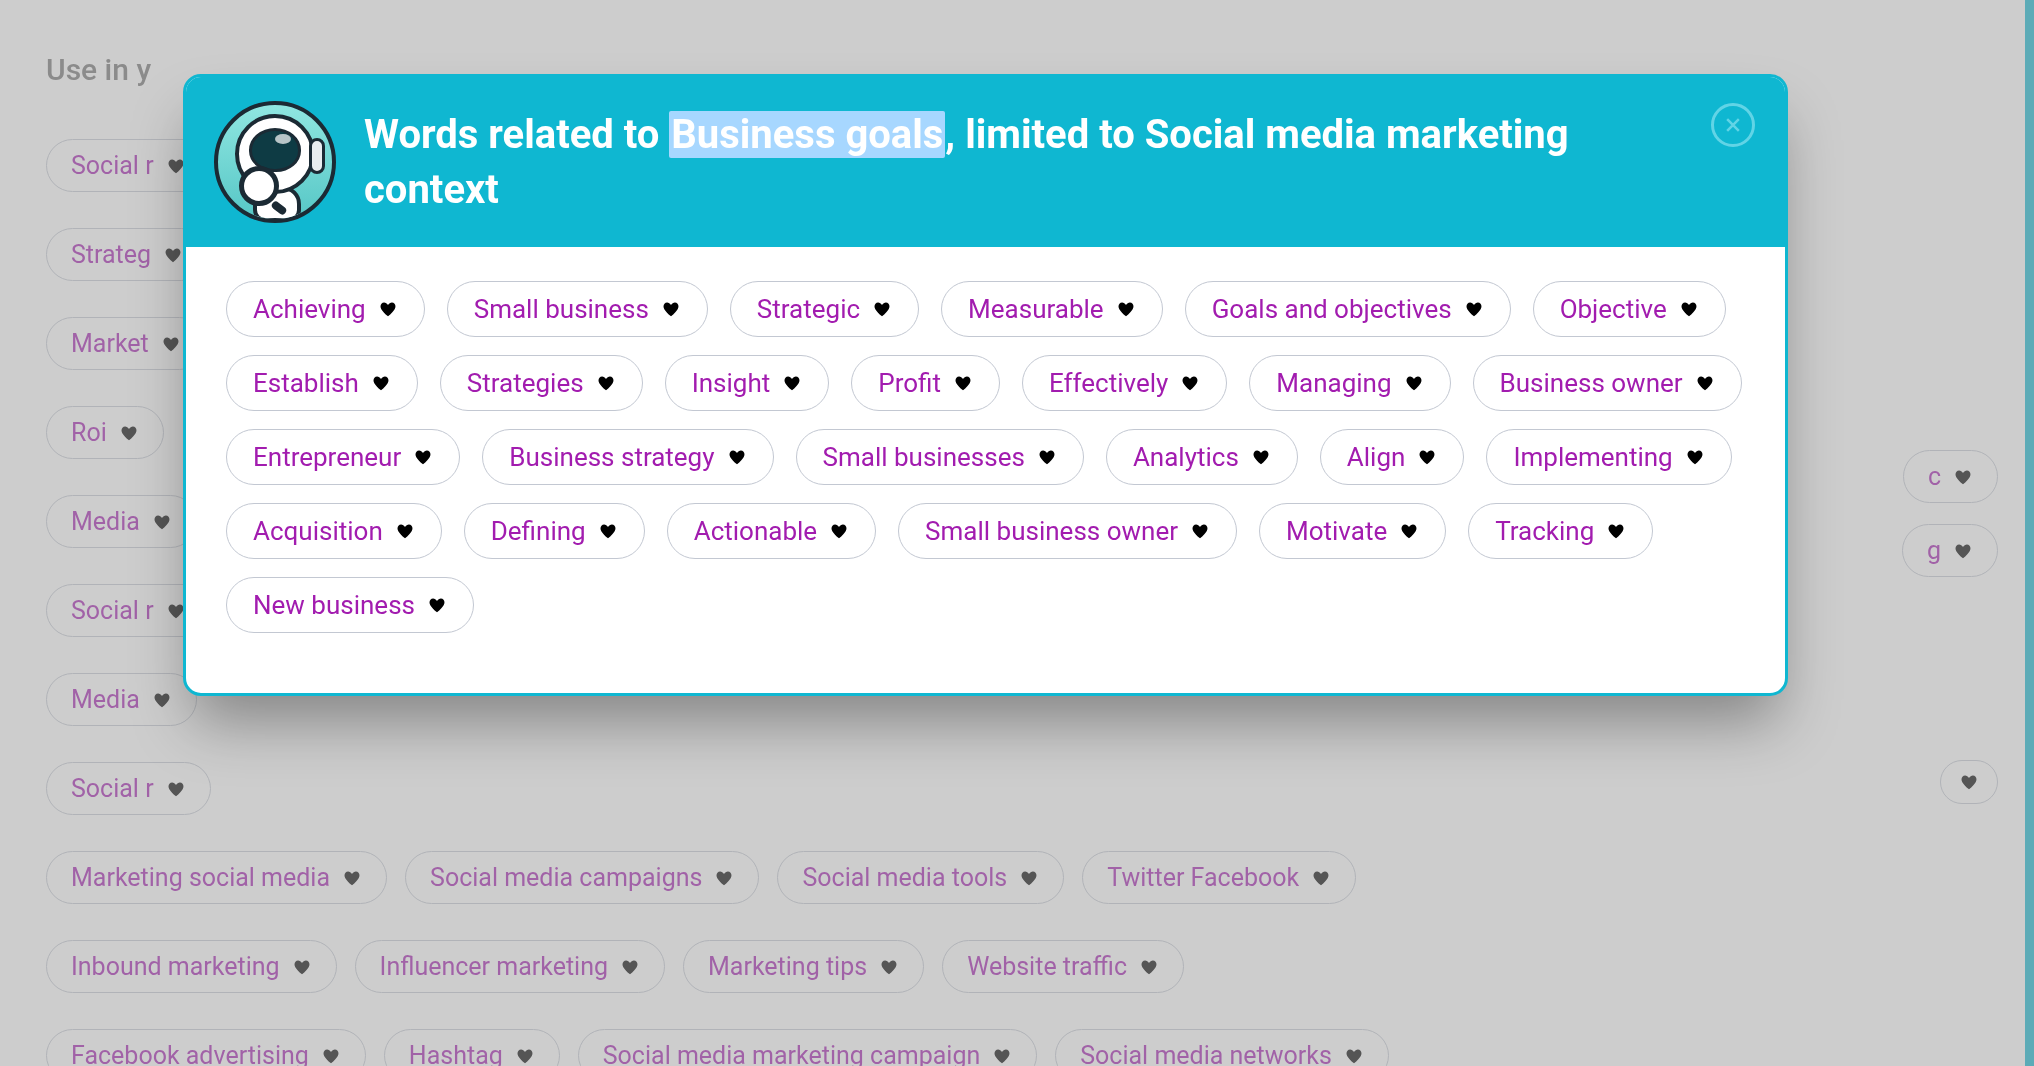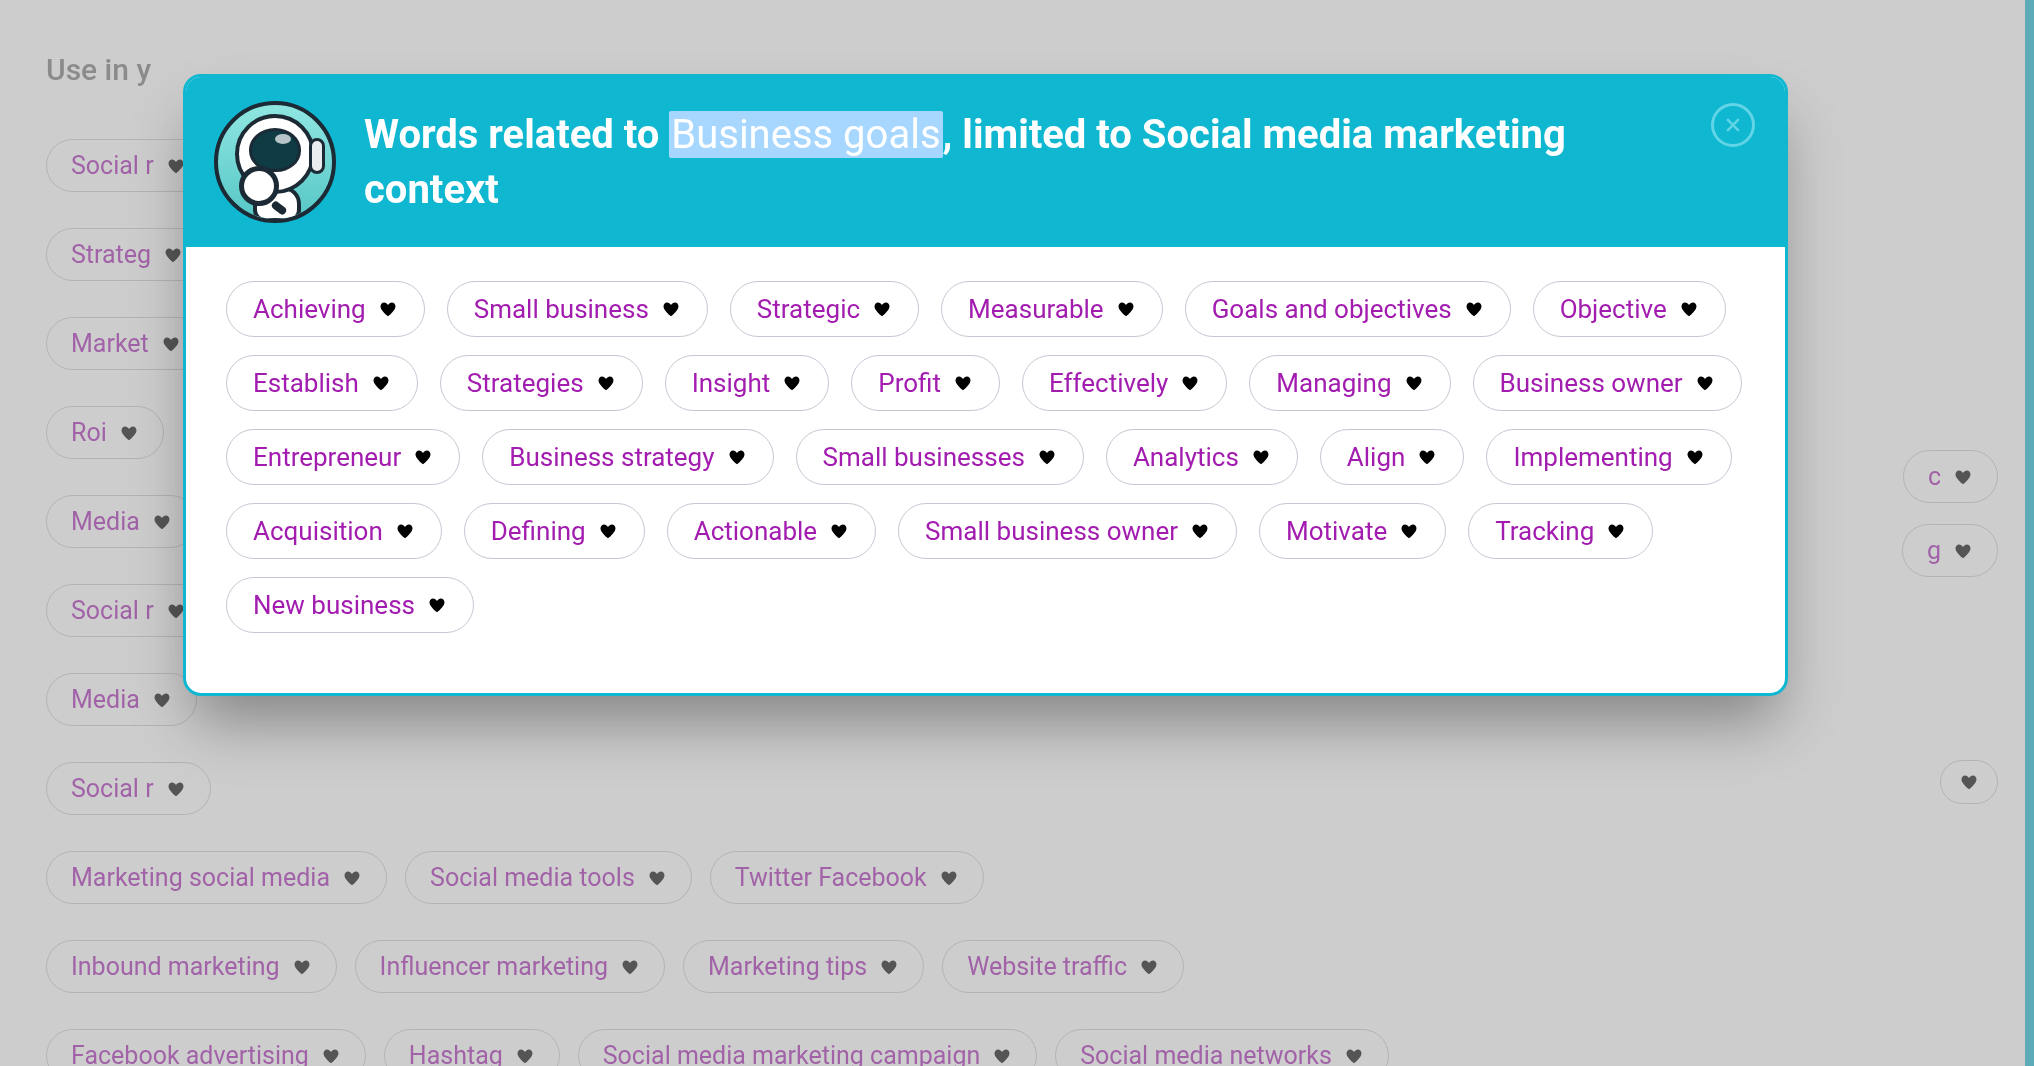--- a/index.html
+++ b/index.html
@@ -172,21 +172,21 @@
   .modal-title {
     color:#ffffff;
     font-size:40px;
     font-weight:400;
     line-height:1.38;
     max-width: 1270px;
   }
   .modal-title .norm { font-weight:700; }
   .modal-title .bold { font-weight:700; }
   .modal-title .sel {
-    font-weight:400;
+    font-weight:700;
     background:#a7d7ff;
     color:#ffffff;
     padding:0 2px;
     border-radius:2px;
   }
   .modal-close {
     position:absolute;
     right:30px;
     top:26px;
     width:44px;height:44px;
@@ -297,20 +297,28 @@
         <span>Social r</span>
         <span class="heart">
           <svg class="heart-svg" viewBox="0 0 24 22">
             <use href="#heart"></use>
           </svg>
         </span>
       </div>
       <div style="flex-basis: 100%; height: 0px;"></div>
       <div class="chip">
         <span>Marketing social media</span>
+        <span class="heart">
+          <svg class="heart-svg" viewBox="0 0 24 22">
+            <use href="#heart"></use>
+          </svg>
+        </span>
+      </div>
+      <div class="chip">
+        <span>Social media campaigns</span>
         <span class="heart">
           <svg class="heart-svg" viewBox="0 0 24 22">
             <use href="#heart"></use>
           </svg>
         </span>
       </div>
       <div class="chip">
         <span>Social media tools</span>
         <span class="heart">
           <svg class="heart-svg" viewBox="0 0 24 22">

